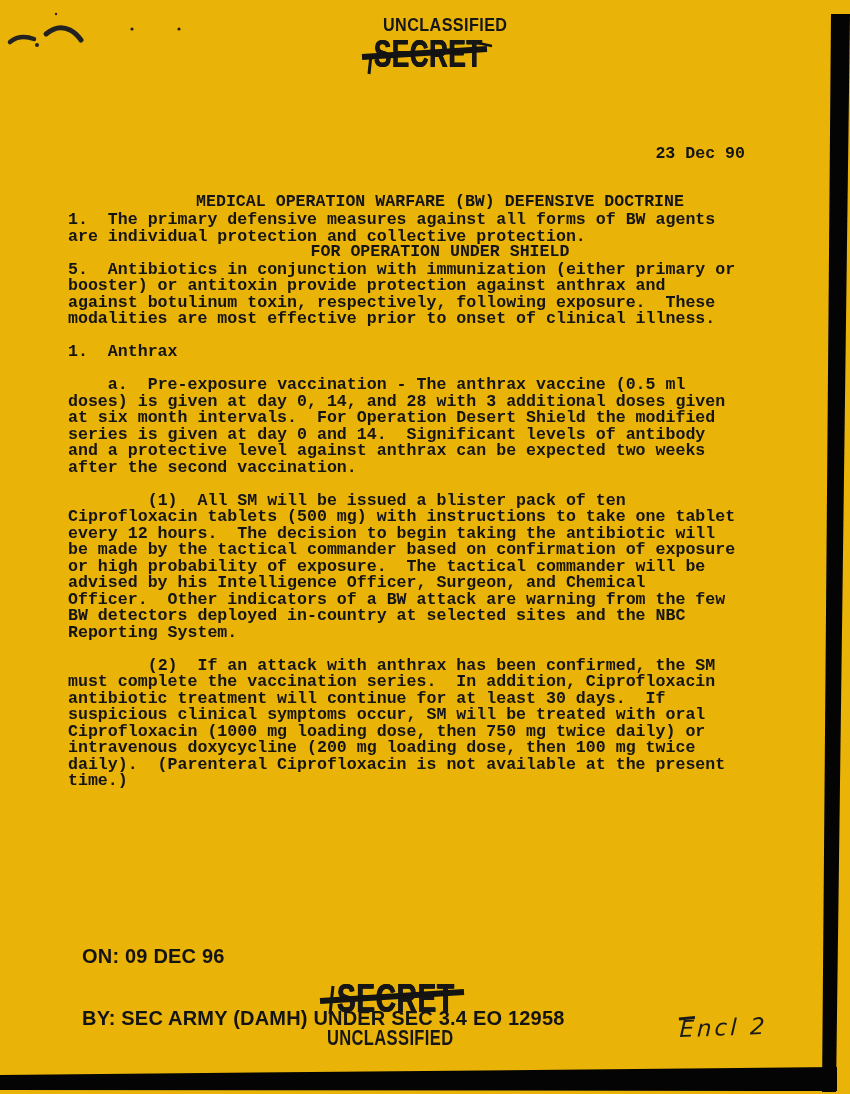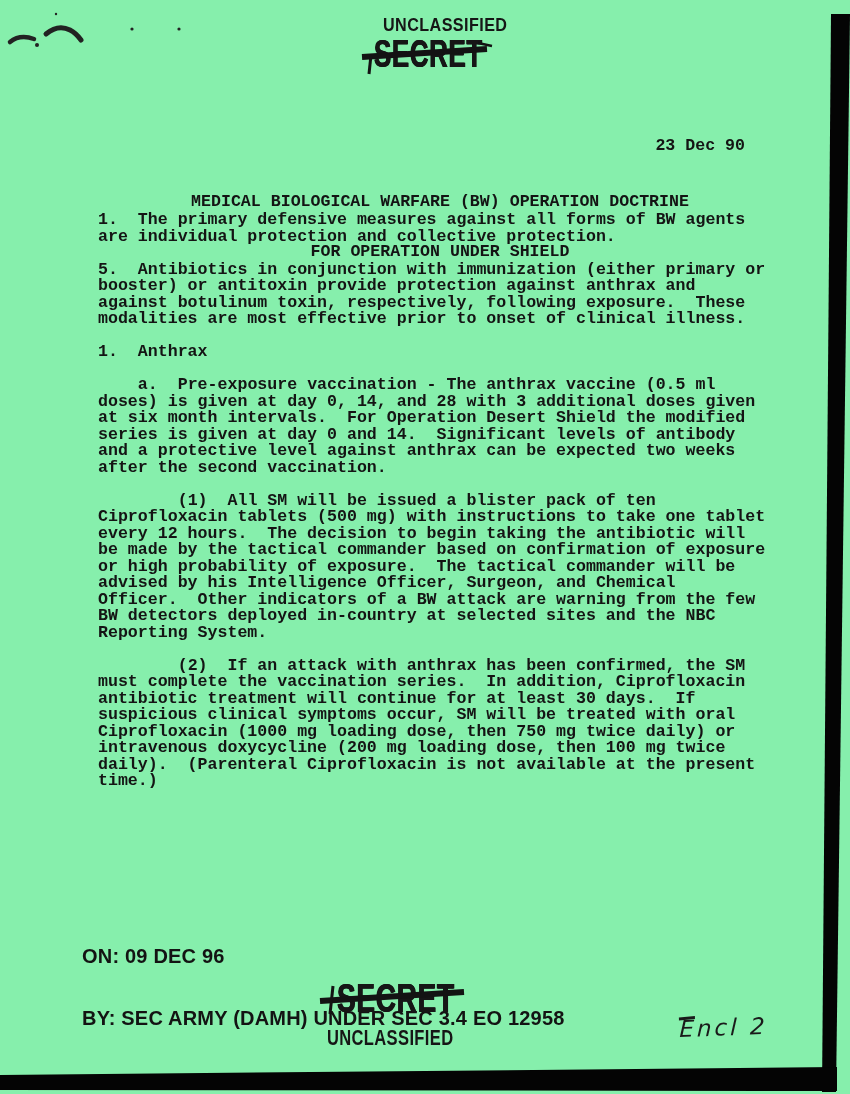--- a/index.html
+++ b/index.html
@@ -1,41 +1,41 @@
 <!DOCTYPE html>
 <html><head>
 <meta charset="utf-8">
 <style>
   html,body{margin:0;padding:0;background:#e8e8e8;}
   .page{
     position:relative;
     width:850px;height:1094px;
-    background:#86efac;
+    background:#eab308;
     overflow:hidden;
     font-family:"Liberation Sans",sans-serif;
     color:#121212;
   }
   
   .mono{
     font-family:"Liberation Mono","DejaVu Sans Mono",monospace;
     font-weight:bold;
     color:#141414;
   }
   .date-line{
-    position:absolute;left:82px;top:138px;width:663px;
+    position:absolute;left:82px;top:146px;width:663px;
     font-size:16.6px;line-height:16.5px;text-align:right;
     white-space:pre;
   }
   .doc-title{
     position:absolute;left:90px;top:161px;width:700px;
     font-size:16.6px;line-height:16.6px;text-align:center;
     white-space:pre;
   }
   .body-text{
-    position:absolute;left:98px;top:212px;width:700px;
+    position:absolute;left:68px;top:212px;width:700px;
     font-size:16.6px;line-height:16.5px;
   }
   .para{margin:0 0 16.5px 0;white-space:pre-wrap;}
   
   .stamp{
     position:absolute;font-weight:bold;color:#161616;
     white-space:nowrap;transform-origin:left top;
   }
   .uncl-top{left:383px;top:15px;font-size:19px;line-height:19px;letter-spacing:.5px;transform:scaleX(0.85);}
   .secret-top{left:374px;top:35px;font-size:38px;line-height:38px;letter-spacing:1px;transform:scaleX(0.68);
@@ -67,21 +67,21 @@
 <body>
 
 <div class="page">
 
   <div class="stamp uncl-top">UNCLASSIFIED</div>
   <div class="stamp secret-top">SECRET</div>
 
   <div class="mono date-line">23 Dec 90</div>
 
   <div class="mono doc-title">
-    <div>MEDICAL BIOLOGICAL WARFARE (BW) OPERATION DOCTRINE</div>
+    <div>MEDICAL OPERATION WARFARE (BW) DEFENSIVE DOCTRINE</div>
     <div>FOR OPERATION UNDER SHIELD</div>
   </div>
 
   <div class="mono body-text">
     <p class="para">1.  The primary defensive measures against all forms of BW agents
 are individual protection and collective protection.</p>
     <p class="para">5.  Antibiotics in conjunction with immunization (either primary or
 booster) or antitoxin provide protection against anthrax and
 against botulinum toxin, respectively, following exposure.  These
 modalities are most effective prior to onset of clinical illness.</p>

